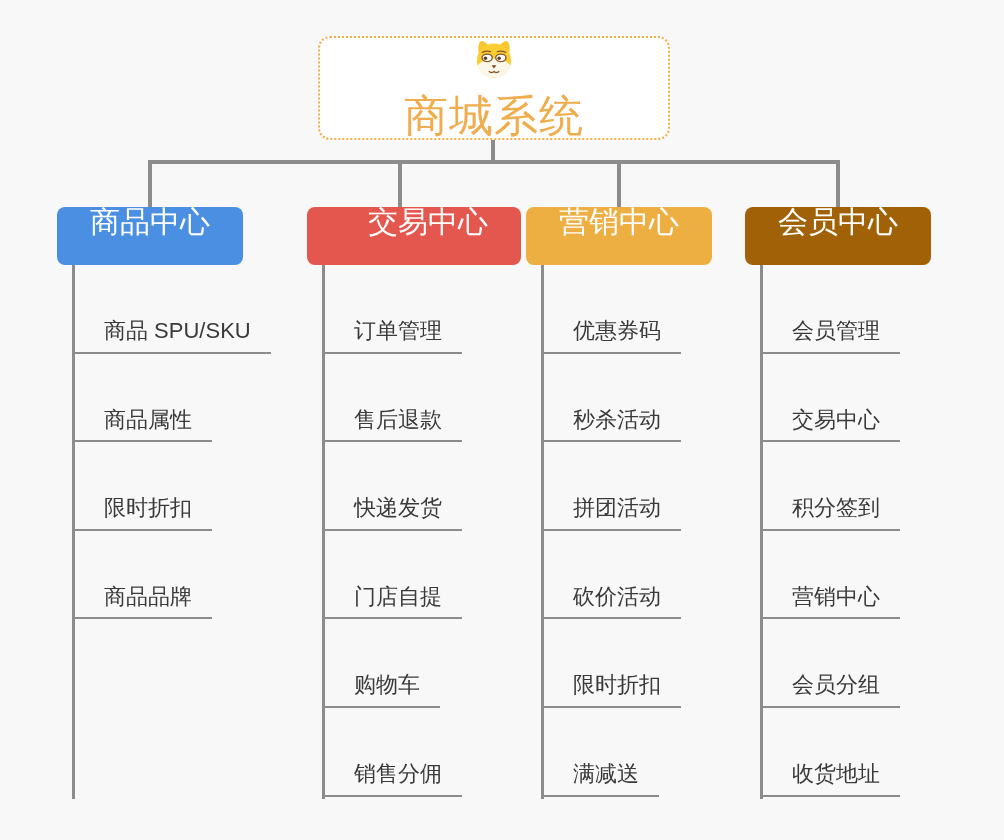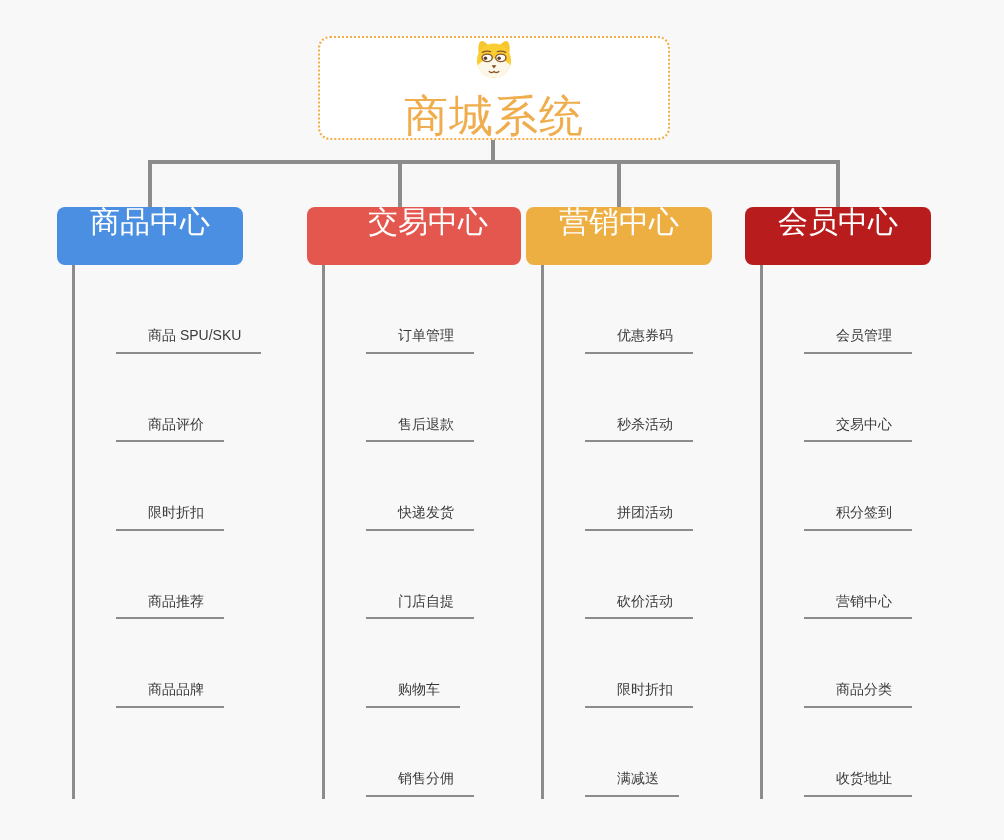--- a/index.html
+++ b/index.html
@@ -42,23 +42,22 @@
   
   .col{position:absolute;top:265px;width:260px;}
   .col-0{left:72px;} .col-1{left:322px;} .col-2{left:541px;} .col-3{left:760px;}
   .vline{position:absolute;left:0;top:0;width:3px;height:534px;background:#8C8C8C;}
   .leaf{height:88.6px;display:flex;align-items:flex-end;}
   .leaf:first-child{height:91px;}
   .leaf-label{
     display:inline-block;
     padding:0 20px 7px 32px;
     border-bottom:2px solid #8C8C8C;
-    font-size:14px;line-height:1.25;color:#3A3A3A;
+    font-size:22px;line-height:1.25;color:#3A3A3A;
     white-space:nowrap;
-    margin-left:44px;
   }
 </style>
 </head>
 <body>
 
 <div class="canvas">
 
   <div class="root-node" style="border-color: rgb(242, 172, 74);">
     <svg width="58" height="54" viewBox="0 0 64 60">
       <defs>
@@ -93,37 +92,34 @@
 
   <div class="branch-node branch-0" style="background-color: rgb(75, 143, 226);">
     <span>商品中心</span>
   </div>
   <div class="branch-node branch-1" style="background-color: rgb(228, 87, 79); padding-left: 28px;">
     <span>交易中心</span>
   </div>
   <div class="branch-node branch-2" style="background-color: rgb(237, 174, 66);">
     <span>营销中心</span>
   </div>
-  <div class="branch-node branch-3" style="background-color: #b91c1c;">
+  <div class="branch-node branch-3" style="background-color: #a16207;">
     <span>会员中心</span>
   </div>
 
   <div class="col col-0">
     <div class="vline"></div>
     <div class="leaf">
         <span class="leaf-label">商品 SPU/SKU</span>
       </div>
     <div class="leaf">
-        <span class="leaf-label">商品评价</span>
+        <span class="leaf-label">商品属性</span>
       </div>
     <div class="leaf">
         <span class="leaf-label">限时折扣</span>
-      </div>
-    <div class="leaf">
-        <span class="leaf-label">商品推荐</span>
       </div>
     <div class="leaf">
         <span class="leaf-label">商品品牌</span>
       </div>
   </div>
 
   <div class="col col-1">
     <div class="vline"></div>
     <div class="leaf">
         <span class="leaf-label">订单管理</span>
@@ -175,20 +171,20 @@
     <div class="leaf">
         <span class="leaf-label">交易中心</span>
       </div>
     <div class="leaf">
         <span class="leaf-label">积分签到</span>
       </div>
     <div class="leaf">
         <span class="leaf-label">营销中心</span>
       </div>
     <div class="leaf">
-        <span class="leaf-label">商品分类</span>
+        <span class="leaf-label">会员分组</span>
       </div>
     <div class="leaf">
         <span class="leaf-label">收货地址</span>
       </div>
   </div>
 
 </div>
 
 </body></html>

